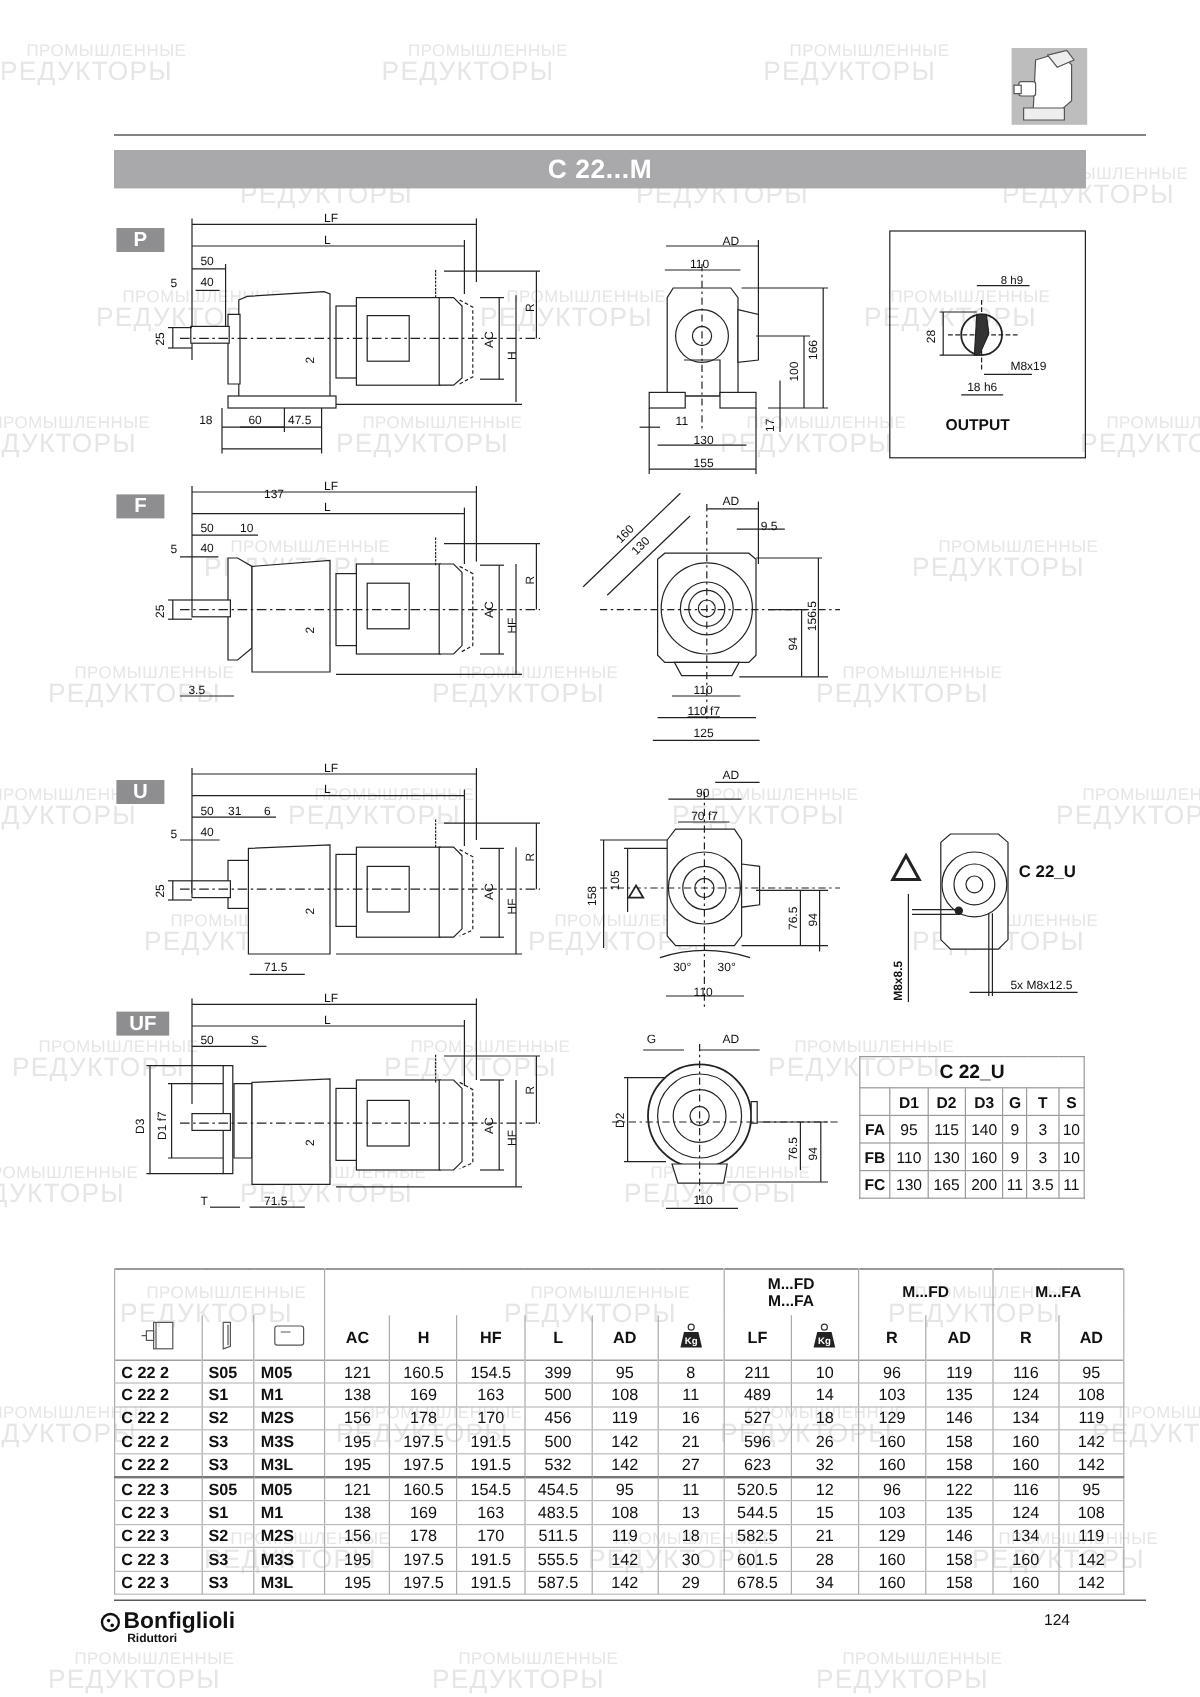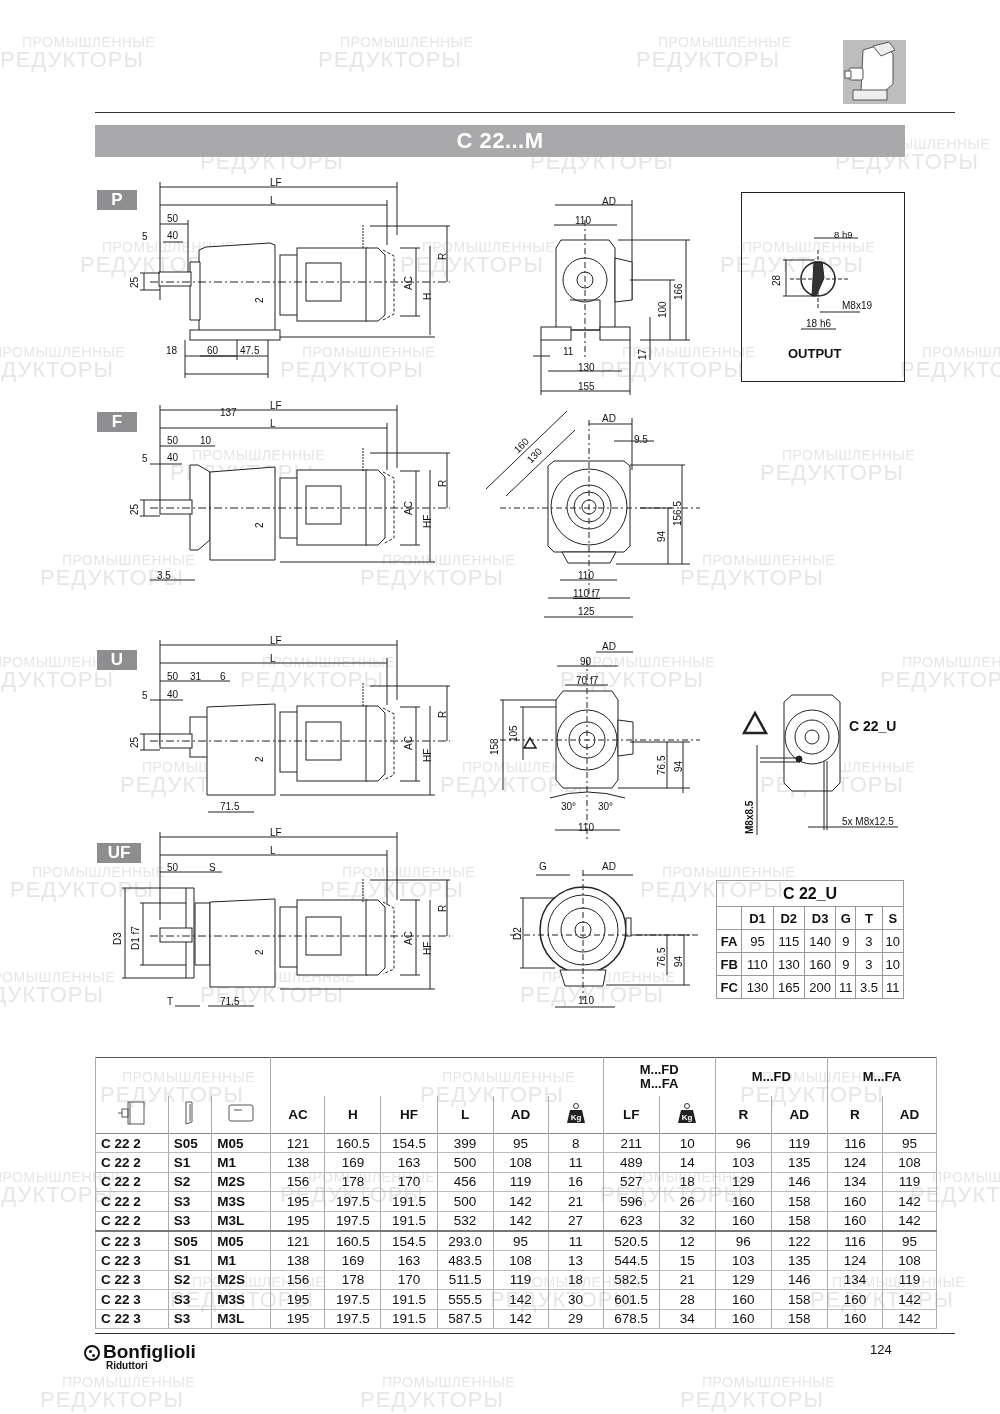--- a/index.html
+++ b/index.html
@@ -789,21 +789,21 @@
         <td>160</td>
         <td>142</td>
       </tr>
       <tr class="sep">
         <td class="b">C 22 3</td>
         <td class="b">S05</td>
         <td class="b">M05</td>
         <td>121</td>
         <td>160.5</td>
         <td>154.5</td>
-        <td>293.0</td>
+        <td>454.5</td>
         <td>95</td>
         <td>11</td>
         <td>520.5</td>
         <td>12</td>
         <td>96</td>
         <td>122</td>
         <td>116</td>
         <td>95</td>
       </tr>
       <tr>

